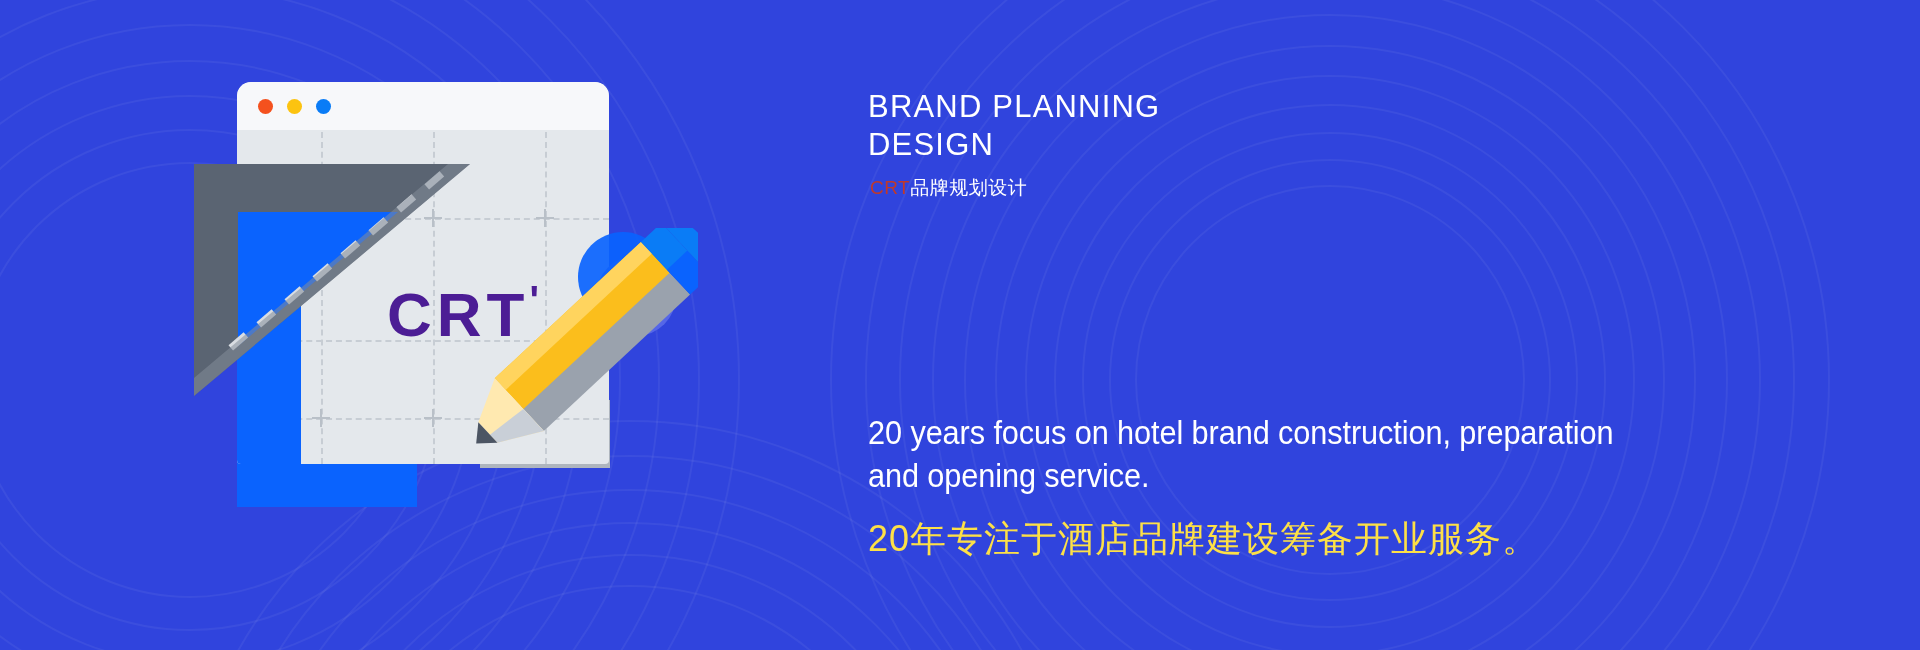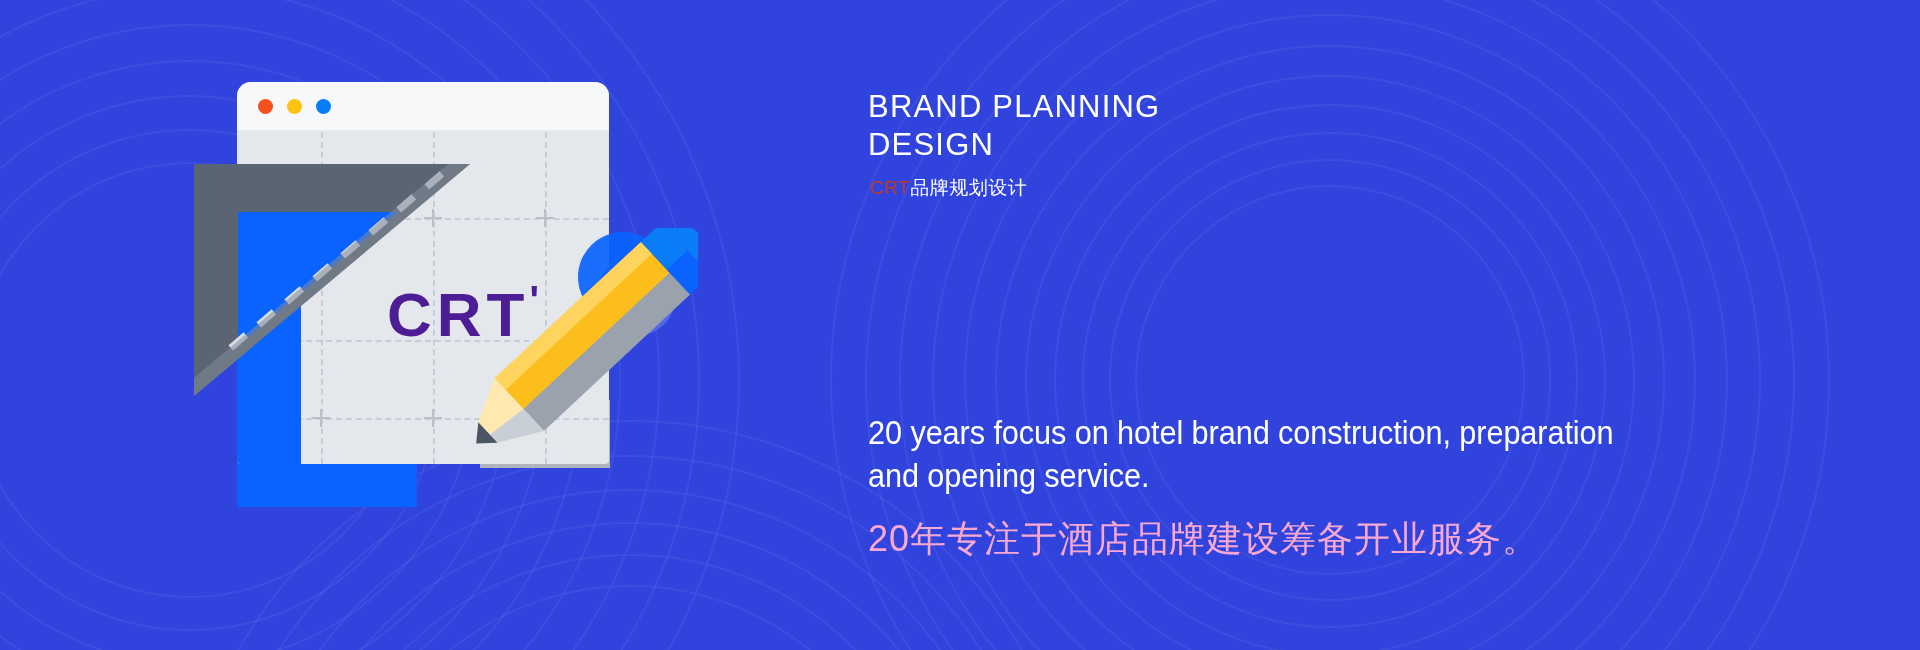--- a/index.html
+++ b/index.html
@@ -193,21 +193,21 @@
     font-weight: 400;
     line-height: 1.30;
     letter-spacing: -0.1px;
     transform: scaleX(0.93);
     transform-origin: left top;
   }
 
   .tagline-cn {
     position: absolute;
     left: 0; top: 515px;
-    color: #f9a8d4;
+    color: #fde047;
     font-size: 36px;
     font-weight: 400;
     letter-spacing: 1px;
     white-space: nowrap;
   }
 </style>
 </head>
 <body>
 
 <div id="banner">

